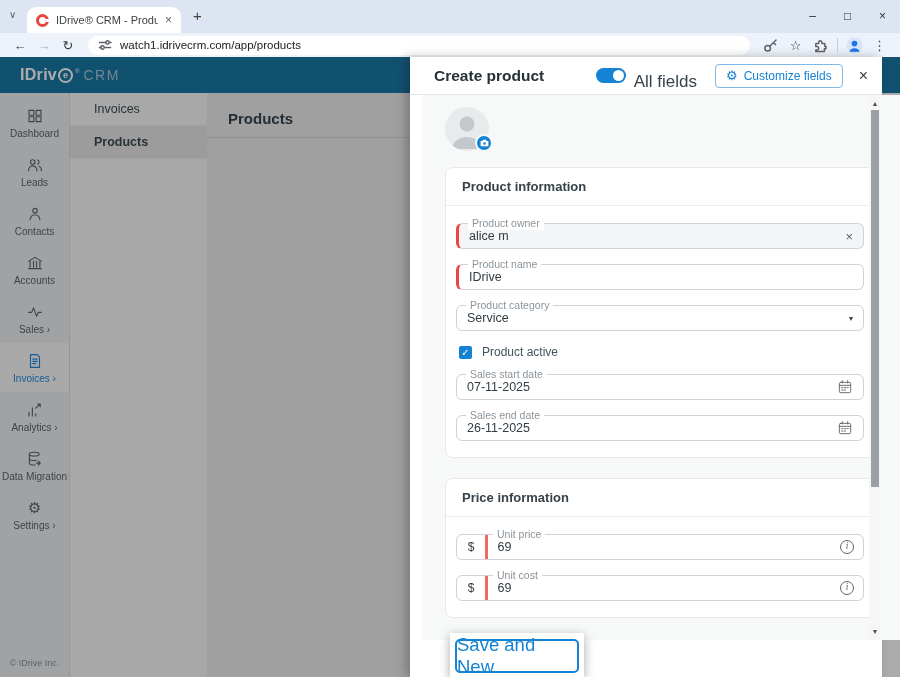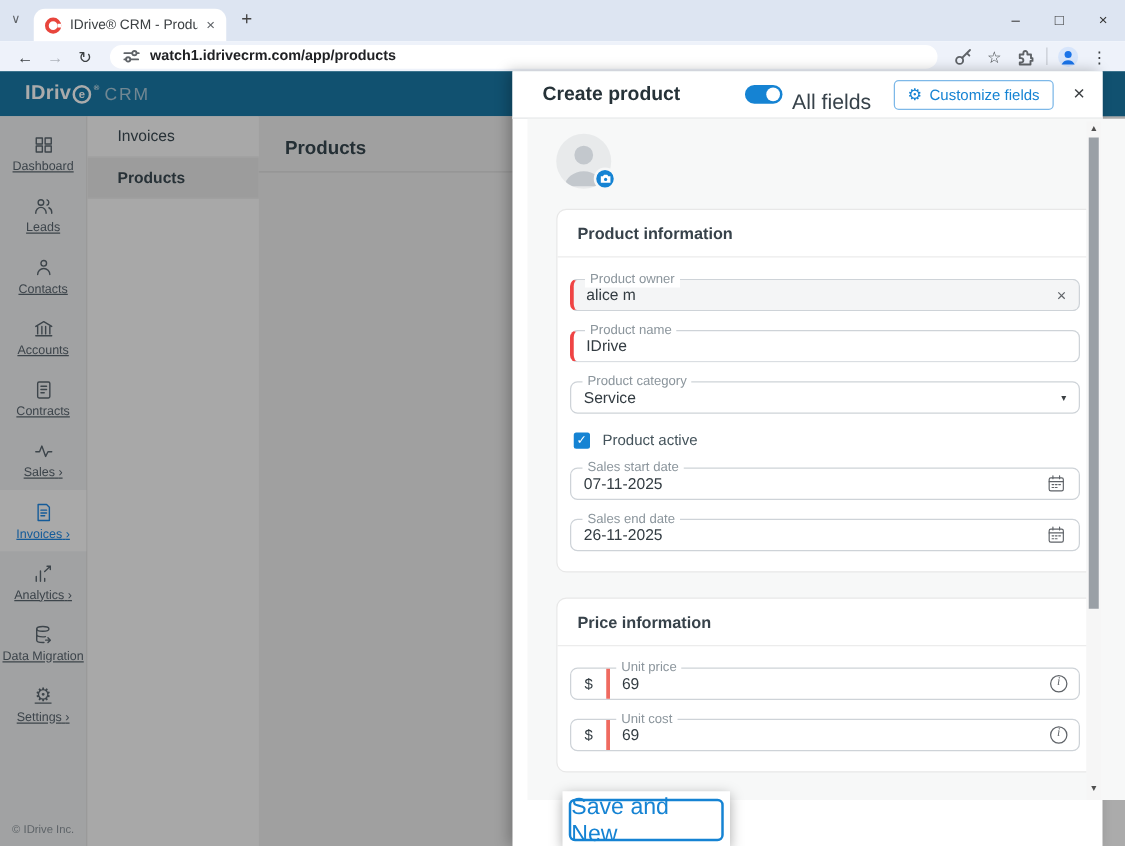--- a/index.html
+++ b/index.html
@@ -12,36 +12,36 @@
   .favicon{width:13px;height:13px;border:3px solid #e8453c;border-radius:50%;position:relative;flex:0 0 auto;}
   .favicon::after{content:"";position:absolute;right:-3px;top:2px;width:3px;height:3px;background:#fff;}
   .tab-title{font-size:11px;color:#3c4043;flex:1;white-space:nowrap;overflow:hidden;}
   .tab-close{font-size:12px;color:#5f6368;}
   .newtab{position:absolute;left:193px;top:7px;font-size:15px;color:#444;}
   .winctl{position:absolute;right:0;top:0;display:flex;height:33px;}
   .winctl span{width:35px;text-align:center;line-height:33px;font-size:12px;color:#333;}
   .toolbar{position:absolute;top:33px;left:0;width:900px;height:24px;background:#eef2fa;display:flex;align-items:center;padding:0 8px;}
   .tbtn{width:24px;text-align:center;font-size:13px;color:#3c4043;}
   .tbtn.fwd{color:#aeb3bb;}
-  .omnibox{flex:1;height:19px;background:#fff;border-radius:10px;display:flex;align-items:center;padding:0 10px;gap:8px;margin:0 8px;font-weight:bold;}
+  .omnibox{flex:1;height:19px;background:#fff;border-radius:10px;display:flex;align-items:center;padding:0 10px;gap:8px;margin:0 8px;}
   .url{font-size:11.5px;color:#202124;}
   .ricons{display:flex;align-items:center;}
   .ricon{width:25px;text-align:center;font-size:13px;color:#3c4043;display:flex;justify-content:center;}
   .vdiv{width:1px;height:14px;background:#c8ccd3;margin:0 4px;}
   svg.ci{fill:none;stroke:#5f6368;stroke-width:1.5;stroke-linecap:round;stroke-linejoin:round;}
 
   
   .teal{position:absolute;top:57px;left:0;width:900px;height:36px;background:#1a7aa8;display:flex;align-items:center;padding-left:20px;}
   .lg1{color:#fff;font-weight:700;font-size:16px;letter-spacing:.3px;}
   .lge{display:inline-flex;width:15px;height:15px;border:2px solid #fff;border-radius:50%;color:#fff;font-size:9px;font-weight:700;align-items:center;justify-content:center;margin:0 1px;}
   .lgreg{color:#fff;font-size:6px;vertical-align:top;margin:0 4px 8px 1px;display:inline-block;}
   .lg2{color:#a9c9da;font-size:14px;letter-spacing:1.5px;}
 
   .icon-sidebar{position:absolute;top:93px;left:0;width:70px;height:584px;background:#f1f2f3;border-right:1px solid #e2e2e2;display:flex;flex-direction:column;padding-top:5px;}
-  .nav-item{height:49px;display:flex;flex-direction:column;align-items:center;justify-content:center;gap:3px;color:#5b6770;text-decoration:underline;}
+  .nav-item{height:49px;display:flex;flex-direction:column;align-items:center;justify-content:center;gap:3px;color:#5b6770;}
   .nlabel{font-size:10px;color:#5a6670;white-space:nowrap;}
   .nav-item.active{background:#fdfdfd;color:#1e88e5;}
   .nav-item.active .nlabel{color:#1e88e5;}
   svg.nicon{width:18px;height:18px;fill:none;stroke:currentColor;stroke-width:1.5;stroke-linecap:round;stroke-linejoin:round;}
   .gear-glyph{font-size:15px;line-height:18px;}
   .copyright{margin-top:auto;padding:10px 0 9px;text-align:center;font-size:9px;color:#8b949b;}
 
   .subsidebar{position:absolute;top:93px;left:70px;width:137px;height:584px;background:#fbfbfb;}
   .subitem{height:33px;line-height:33px;padding-left:24px;font-size:12.5px;color:#3b4a52;border-bottom:1px solid #f0f0f0;}
   .subitem.sel{background:#e9e9e9;font-weight:700;}
@@ -190,27 +190,20 @@
     <span class="nlabel">Contacts</span>
   </div>
   <div class="nav-item">
     <svg class="nicon" viewBox="0 0 24 24">
         <path d="M3.5 9.5 12 4.5l8.5 5M5.5 9.5v8M10 9.5v8M14 9.5v8M18.5 9.5v8M3.5 19.5h17"></path>
       </svg>
     <span class="nlabel">Accounts</span>
   </div>
   <div class="nav-item">
     <svg class="nicon" viewBox="0 0 24 24">
-        <rect x="5.5" y="3.5" width="13" height="17" rx="1.5"></rect>
-        <path d="M9 8h6M9 11.5h6M9 15h3.5"></path>
-      </svg>
-    <span class="nlabel">Contracts</span>
-  </div>
-  <div class="nav-item">
-    <svg class="nicon" viewBox="0 0 24 24">
         <path d="M3.5 12.5h4l2.5-6 4 11 2.5-5h4"></path>
       </svg>
     <span class="nlabel"><span>Sales</span> <span>›</span></span>
   </div>
   <div class="nav-item active">
     <svg class="nicon" viewBox="0 0 24 24">
         <path d="M6 3.5h9l3 3V20.5H6z"></path>
         <path d="M9 9.5h6M9 12.5h6M9 15.5h4"></path>
       </svg>
     <span class="nlabel"><span>Invoices</span> <span>›</span></span>

